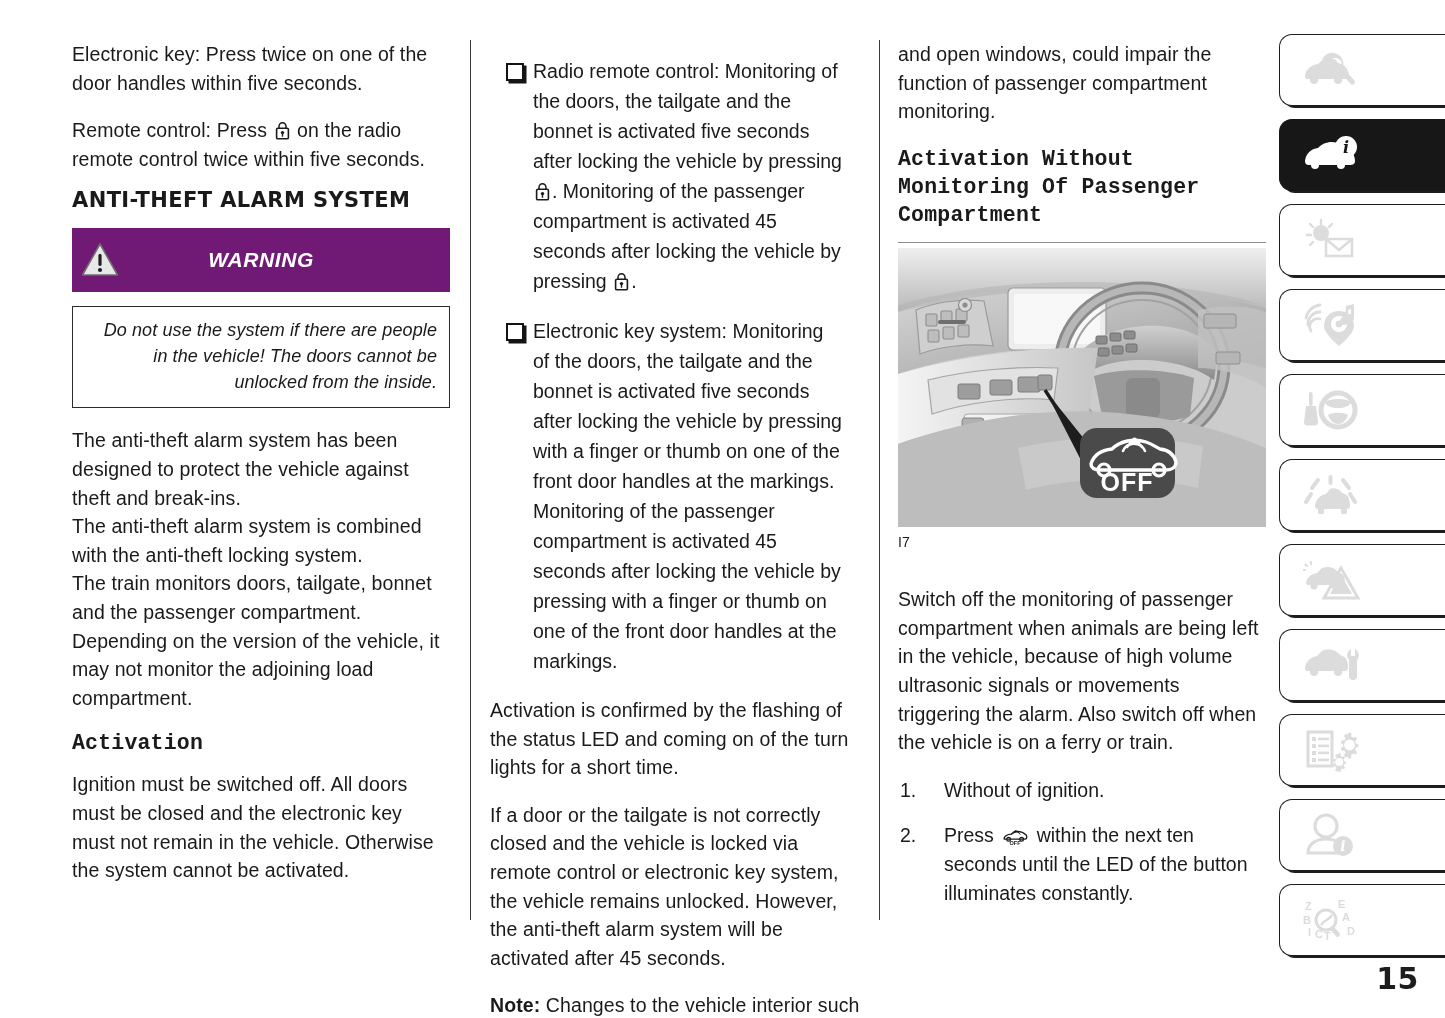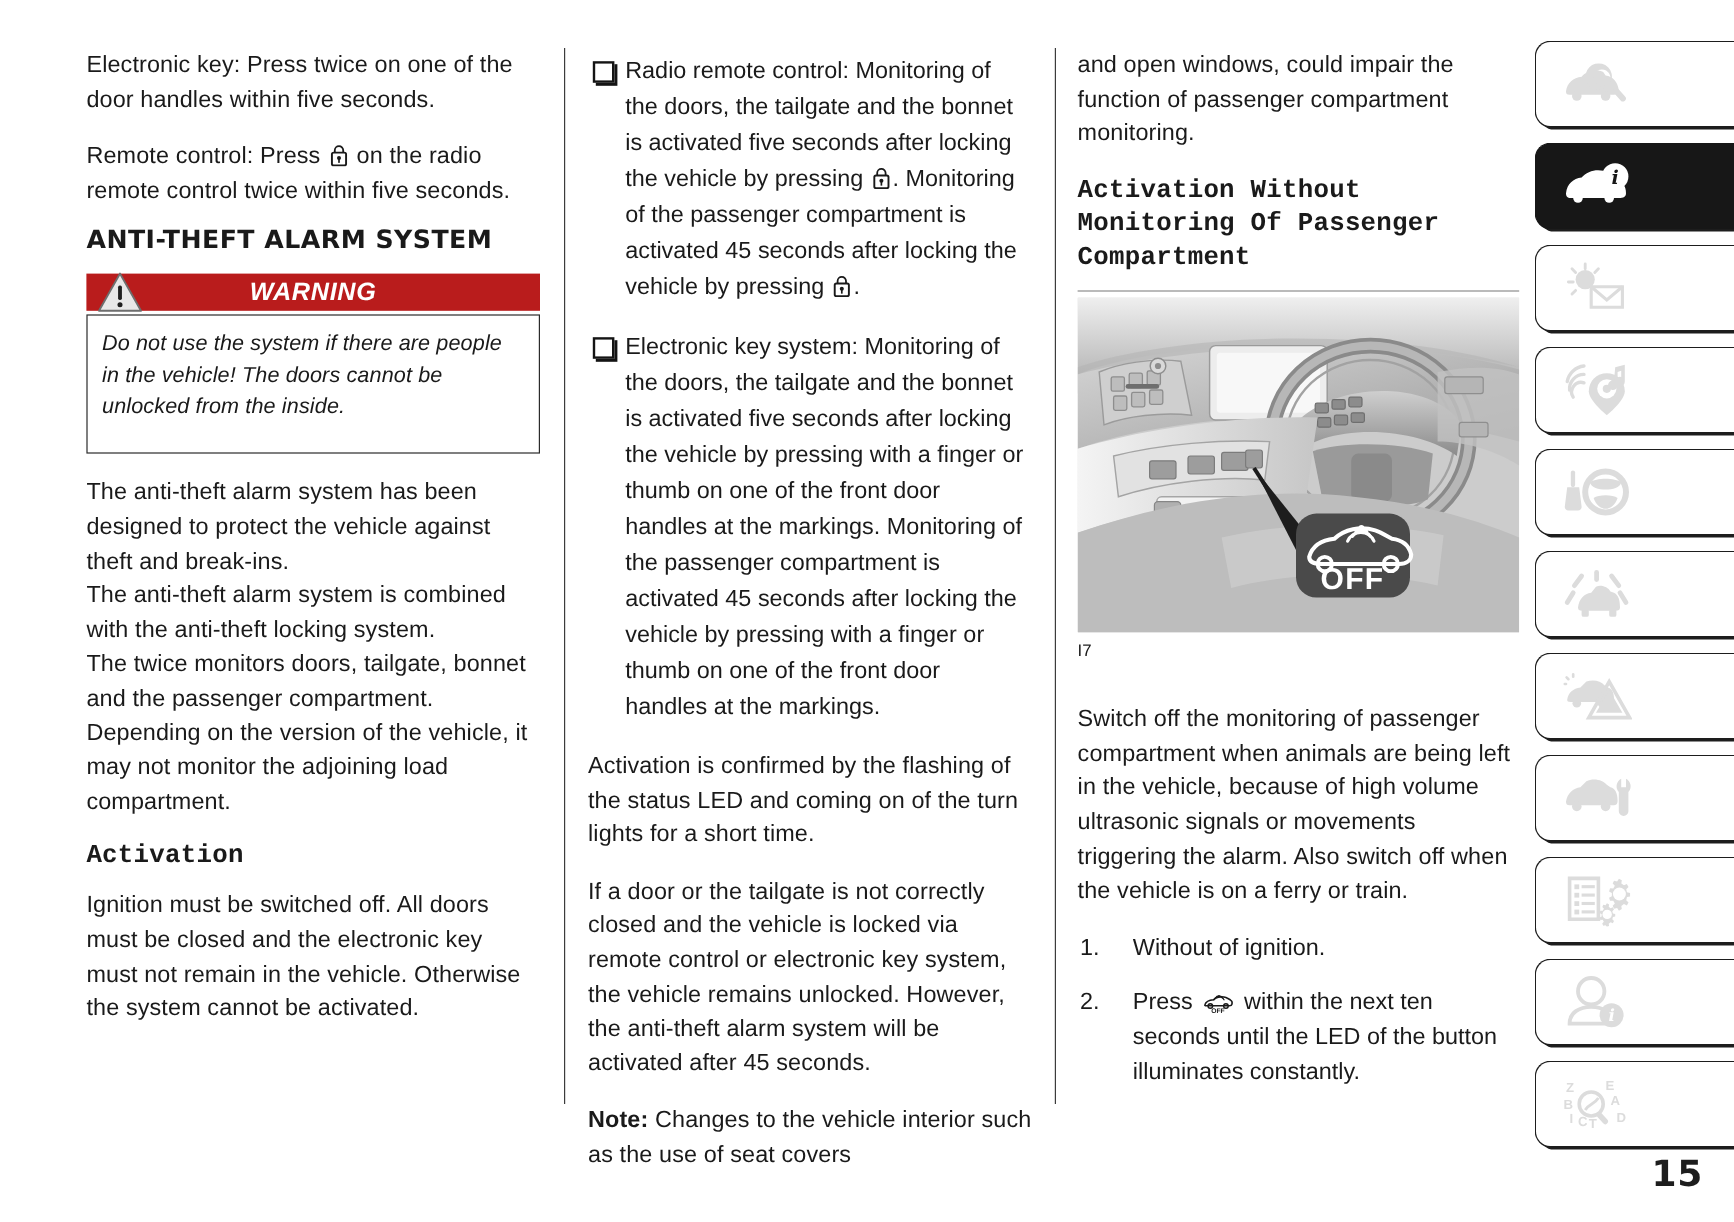--- a/index.html
+++ b/index.html
@@ -35,36 +35,36 @@
   }
   h3{
     font-family:Liberation Mono, monospace;
     font-size:21.5px;line-height:28px;font-weight:bold;
     letter-spacing:.2px;margin:17px 0 13px 0;
   }
   .h3-top{margin-top:4px;}
 
   
   .warn-bar{
-    background:#b91c1c;height:31px;margin:6px 0 0 0;
+    background:#701a75;height:64px;margin:6px 0 0 0;
     display:flex;align-items:center;position:relative;
   }
   .warn-bar .tri{margin-left:8px;width:40px;height:38px;display:block;}
   .warn-bar .wlabel{
     position:absolute;left:0;right:0;text-align:center;
     color:#ffffff;font-style:italic;font-weight:bold;font-size:21px;
     letter-spacing:.6px;font-family:"Liberation Sans",sans-serif;
   }
   .warn-box{
-    border:1.5px solid #2b2b2b;margin-top:3px;padding:10px 12px 26px 12px;
+    border:1.5px solid #2b2b2b;margin-top:14px;padding:10px 12px 12px 12px;text-align:right;
   }
   .warn-box p{font-style:italic;font-size:18px;line-height:26px;}
 
   
-  ul.sq{list-style:none;margin:4px;padding:0;}
+  ul.sq{list-style:none;margin:16px;padding:0;}
   ul.sq>li{
     position:relative;padding-left:27px;margin-bottom:20px;
     font-size:19.5px;line-height:30px;
   }
   ul.sq>li .sqm{
     position:absolute;left:0;top:7px;width:14px;height:14px;
     border:2.5px solid #141414;background:#fff;
     box-shadow:2.5px 2.5px 0 0 #141414;
   }
 
@@ -150,21 +150,21 @@
       </div>
 
       <div class="warn-box">
         <p>Do not use the system if there are people in the vehicle! The doors cannot be unlocked from the inside.</p>
       </div>
 
       <div style="height:18px"></div>
 
       <p class="para tight">The anti-theft alarm system has been designed to protect the vehicle against theft and break-ins.</p>
       <p class="para tight">The anti-theft alarm system is combined with the anti-theft locking system.</p>
-      <p class="para tight">The twice monitors doors, tailgate, bonnet and the passenger compartment.</p>
+      <p class="para tight">The train monitors doors, tailgate, bonnet and the passenger compartment.</p>
       <p class="para tight">Depending on the version of the vehicle, it may not monitor the adjoining load compartment.</p>
 
       <h3>Activation</h3>
 
       <p class="para">Ignition must be switched off. All doors must be closed and the electronic key must not remain in the vehicle. Otherwise the system cannot be activated.</p>
     </div>
 
     <div class="col col2">
 
       <ul class="sq">

